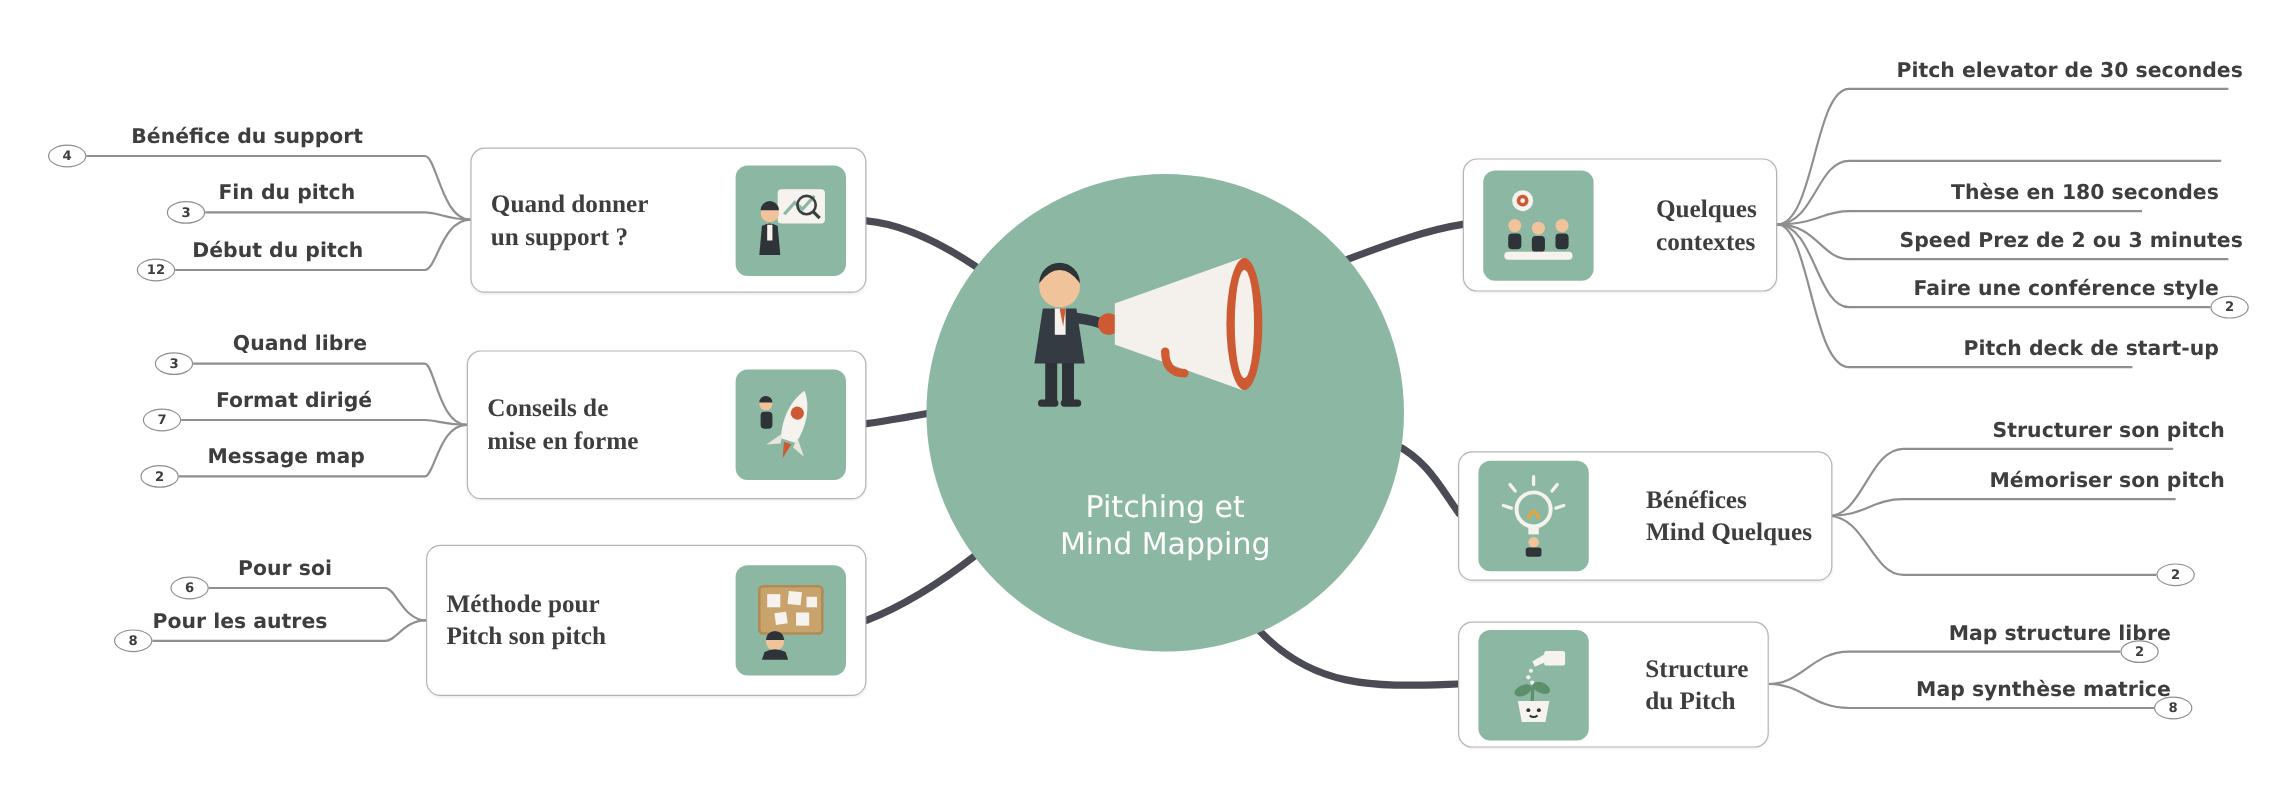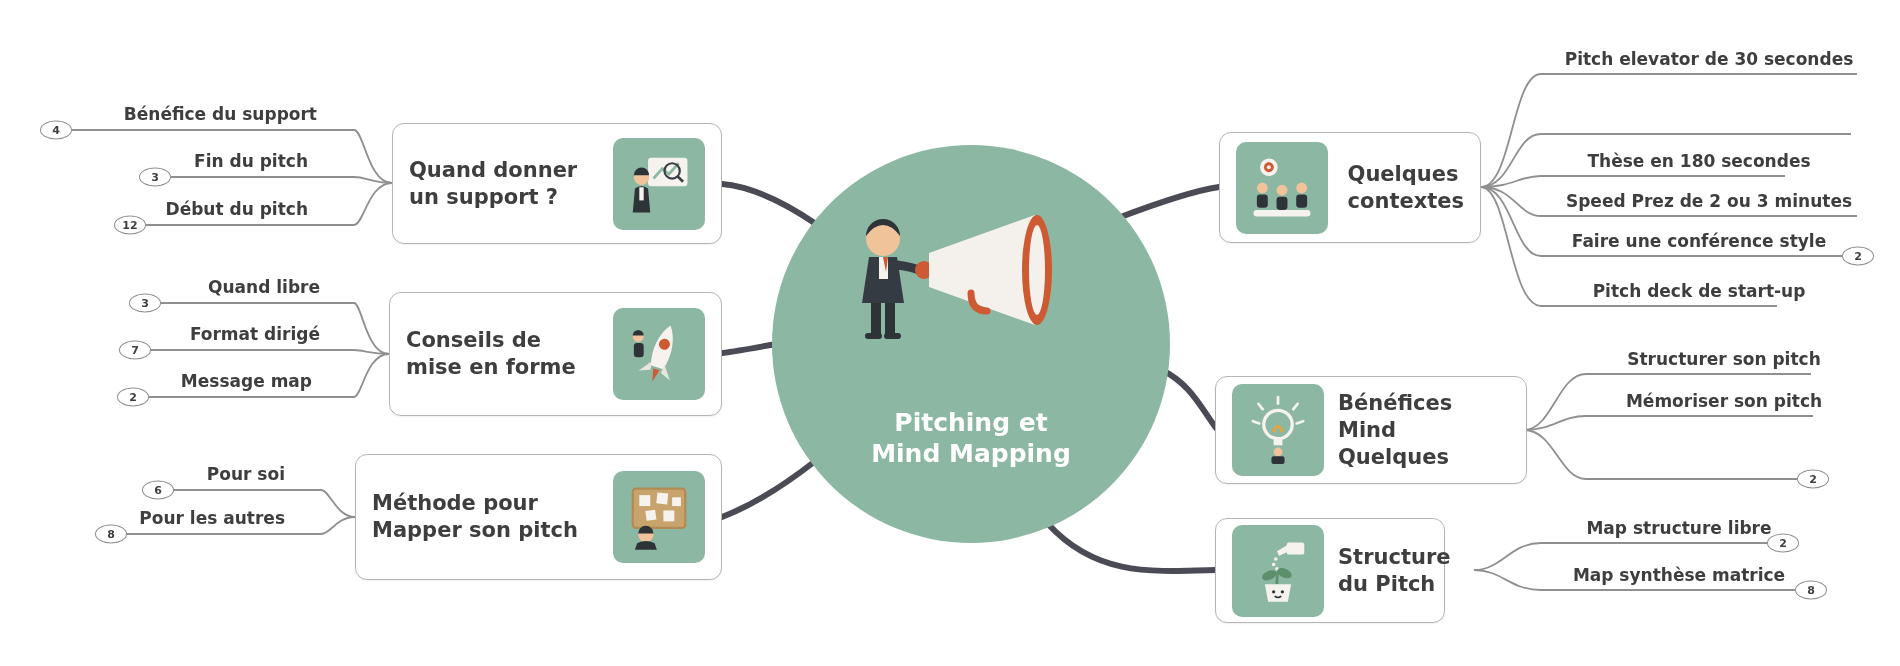--- a/index.html
+++ b/index.html
@@ -3,31 +3,31 @@
 <meta charset="utf-8">
 <style>
   html,body{margin:0;padding:0;background:#ffffff;}
   body{font-family:"DejaVu Sans","Liberation Sans",sans-serif;}
   #stage{position:relative;width:1900px;height:666px;background:#ffffff;overflow:hidden;}
   .connectors{position:absolute;left:0;top:0;z-index:1;}
   .center-circle{position:absolute;left:772px;top:145px;width:398px;height:398px;border-radius:50%;
     background:#8cb7a3;z-index:2;}
   .center-illustration{position:absolute;left:49px;top:48px;width:300px;height:170px;}
   .center-title{position:absolute;left:0;top:262px;width:100%;text-align:center;color:#ffffff;
-    font-weight:bold;font-size:25px;line-height:31px;white-space:pre-line;}
+    font-weight:normal;font-size:25px;line-height:31px;white-space:pre-line;}
   .topic{position:absolute;background:#ffffff;border:1.6px solid #b5b5b5;border-radius:12px;
     display:flex;align-items:center;justify-content:space-between;padding:0 16px;gap:14px;
-    box-sizing:border-box;z-index:3;box-shadow:0 1px 2px rgba(0,0,0,0.06);}
+    box-sizing:border-box;z-index:3;box-shadow:0 1px 2px rgba(0,0,0,0.06);font-family:Liberation Serif, serif;}
   .topic-title{font-weight:bold;font-size:21px;line-height:27px;color:#3e3e3e;white-space:pre-line;}
   .topic-icon{width:92px;height:92px;border-radius:10px;background:#8cb7a3;flex:none;
     display:flex;align-items:center;justify-content:center;}
   .leaf-label{position:absolute;font-weight:bold;font-size:17px;line-height:21px;color:#3e3e3e;
     white-space:pre-line;z-index:3;}
-  .leaf-left{text-align:right;}
-  .leaf-right{text-align:center;}
+  .leaf-left{text-align:center;}
+  .leaf-right{text-align:right;}
   .badge{position:absolute;width:32px;height:19px;border:1.5px solid #8f8f8f;border-radius:50%;
     background:#ffffff;color:#3e3e3e;font-size:11px;font-weight:bold;display:flex;align-items:center;
     justify-content:center;transform:translate(-50%,-50%);z-index:4;box-sizing:border-box;}
 </style>
 </head>
 <body>
 
 <div id="stage">
 
   <svg class="connectors" width="1900" height="666" viewBox="0 0 1900 666">
@@ -119,21 +119,21 @@
         </g>
         <circle cx="13" cy="16" r="5" fill="#f0c39b"></circle>
         <path d="M8 15 a5 5 0 0 1 10 0 z" fill="#2e3338"></path>
         <rect x="9" y="22" width="9" height="13" rx="3" fill="#2e3338"></rect>
       </svg>
     </span>
   </div>
 
   <div class="topic" style="left:355px;top:454px;width:367px;height:126px">
     <div class="topic-title">Méthode pour
-Mapper son pitch</div>
+Pitch son pitch</div>
     <span class="topic-icon">
       <svg viewBox="0 0 64 64" width="70" height="70">
         <rect x="8" y="6" width="48" height="36" rx="3" fill="#c9a36c" stroke="#b08c54" stroke-width="2"></rect>
         <rect x="14" y="12" width="10" height="10" fill="#f6f3ee"></rect>
         <rect x="30" y="10" width="10" height="10" fill="#f6f3ee" transform="rotate(6 35 15)"></rect>
         <rect x="44" y="14" width="8" height="8" fill="#f6f3ee"></rect>
         <rect x="20" y="26" width="9" height="9" fill="#f6f3ee" transform="rotate(-8 24 30)"></rect>
         <rect x="36" y="26" width="10" height="10" fill="#f6f3ee"></rect>
         <circle cx="20" cy="48" r="7" fill="#f0c39b"></circle>
         <path d="M13 47 a7 7 0 0 1 14 0 z" fill="#2e3338"></path>
@@ -175,21 +175,21 @@
         <path d="M28 34 q4 -11 8 0" fill="none" stroke="#e8a33c" stroke-width="2.5"></path>
         <rect x="28" y="41" width="8" height="5" fill="#f6f3ee"></rect>
         <circle cx="32" cy="52" r="4" fill="#f0c39b"></circle>
         <rect x="26" y="56" width="12" height="7" rx="2" fill="#2e3338"></rect>
       </svg>
     </span>
     <div class="topic-title">Bénéfices
 Mind Quelques</div>
   </div>
 
-  <div class="topic" style="left:1215px;top:518px;width:230px;height:105px">
+  <div class="topic" style="left:1215px;top:518px;width:259px;height:105px">
     <span class="topic-icon">
       <svg viewBox="0 0 64 64" width="70" height="70">
         <rect x="40" y="6" width="16" height="11" rx="2" fill="#f6f3ee"></rect>
         <path d="M41 8 L31 14 L33 18 L42 14 Z" fill="#f6f3ee"></path>
         <circle cx="30" cy="21" r="1.6" fill="#f6f3ee"></circle>
         <circle cx="28" cy="26" r="1.6" fill="#f6f3ee"></circle>
         <circle cx="31" cy="30" r="1.6" fill="#f6f3ee"></circle>
         <ellipse cx="24" cy="36" rx="7" ry="4" fill="#5d8f6d" transform="rotate(-25 24 36)"></ellipse>
         <ellipse cx="38" cy="34" rx="7" ry="4" fill="#5d8f6d" transform="rotate(25 38 34)"></ellipse>
         <path d="M31 44 q0 -8 1 -12" stroke="#5d8f6d" stroke-width="2.5" fill="none"></path>

